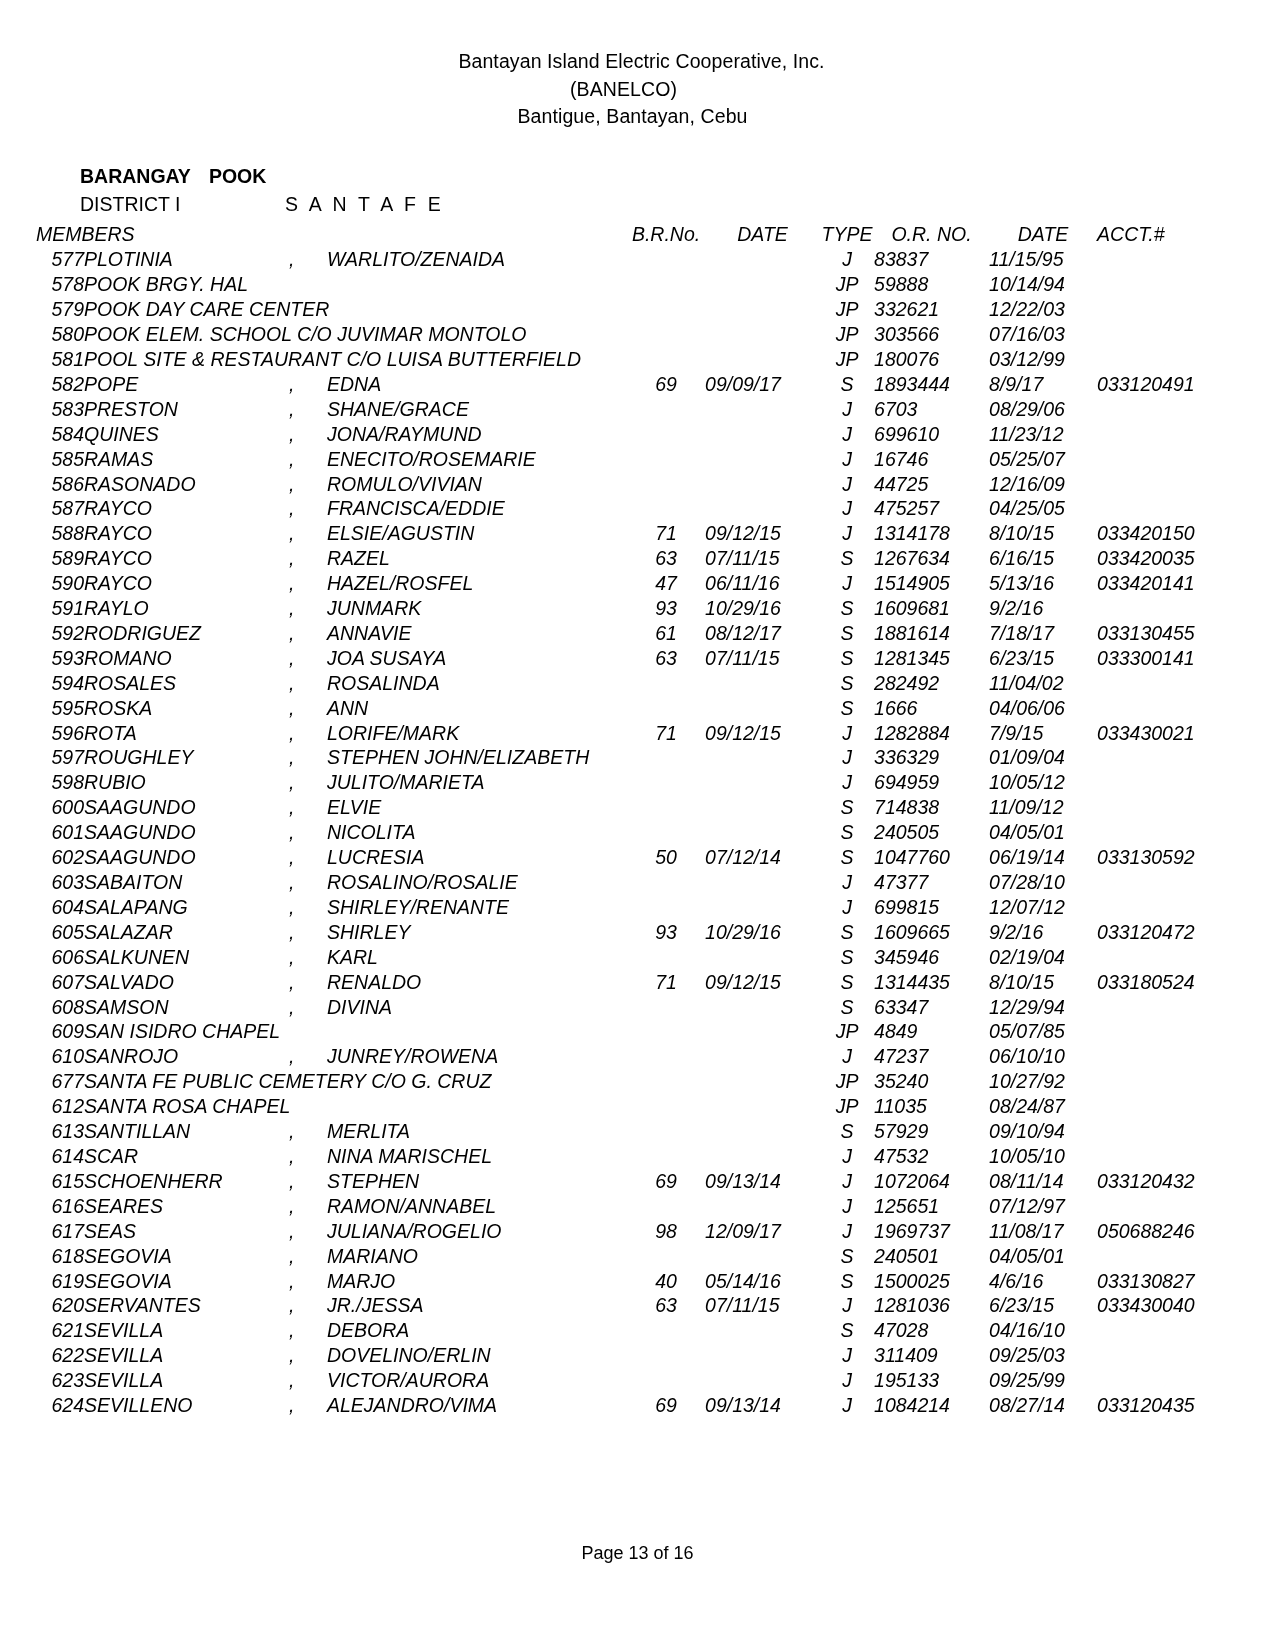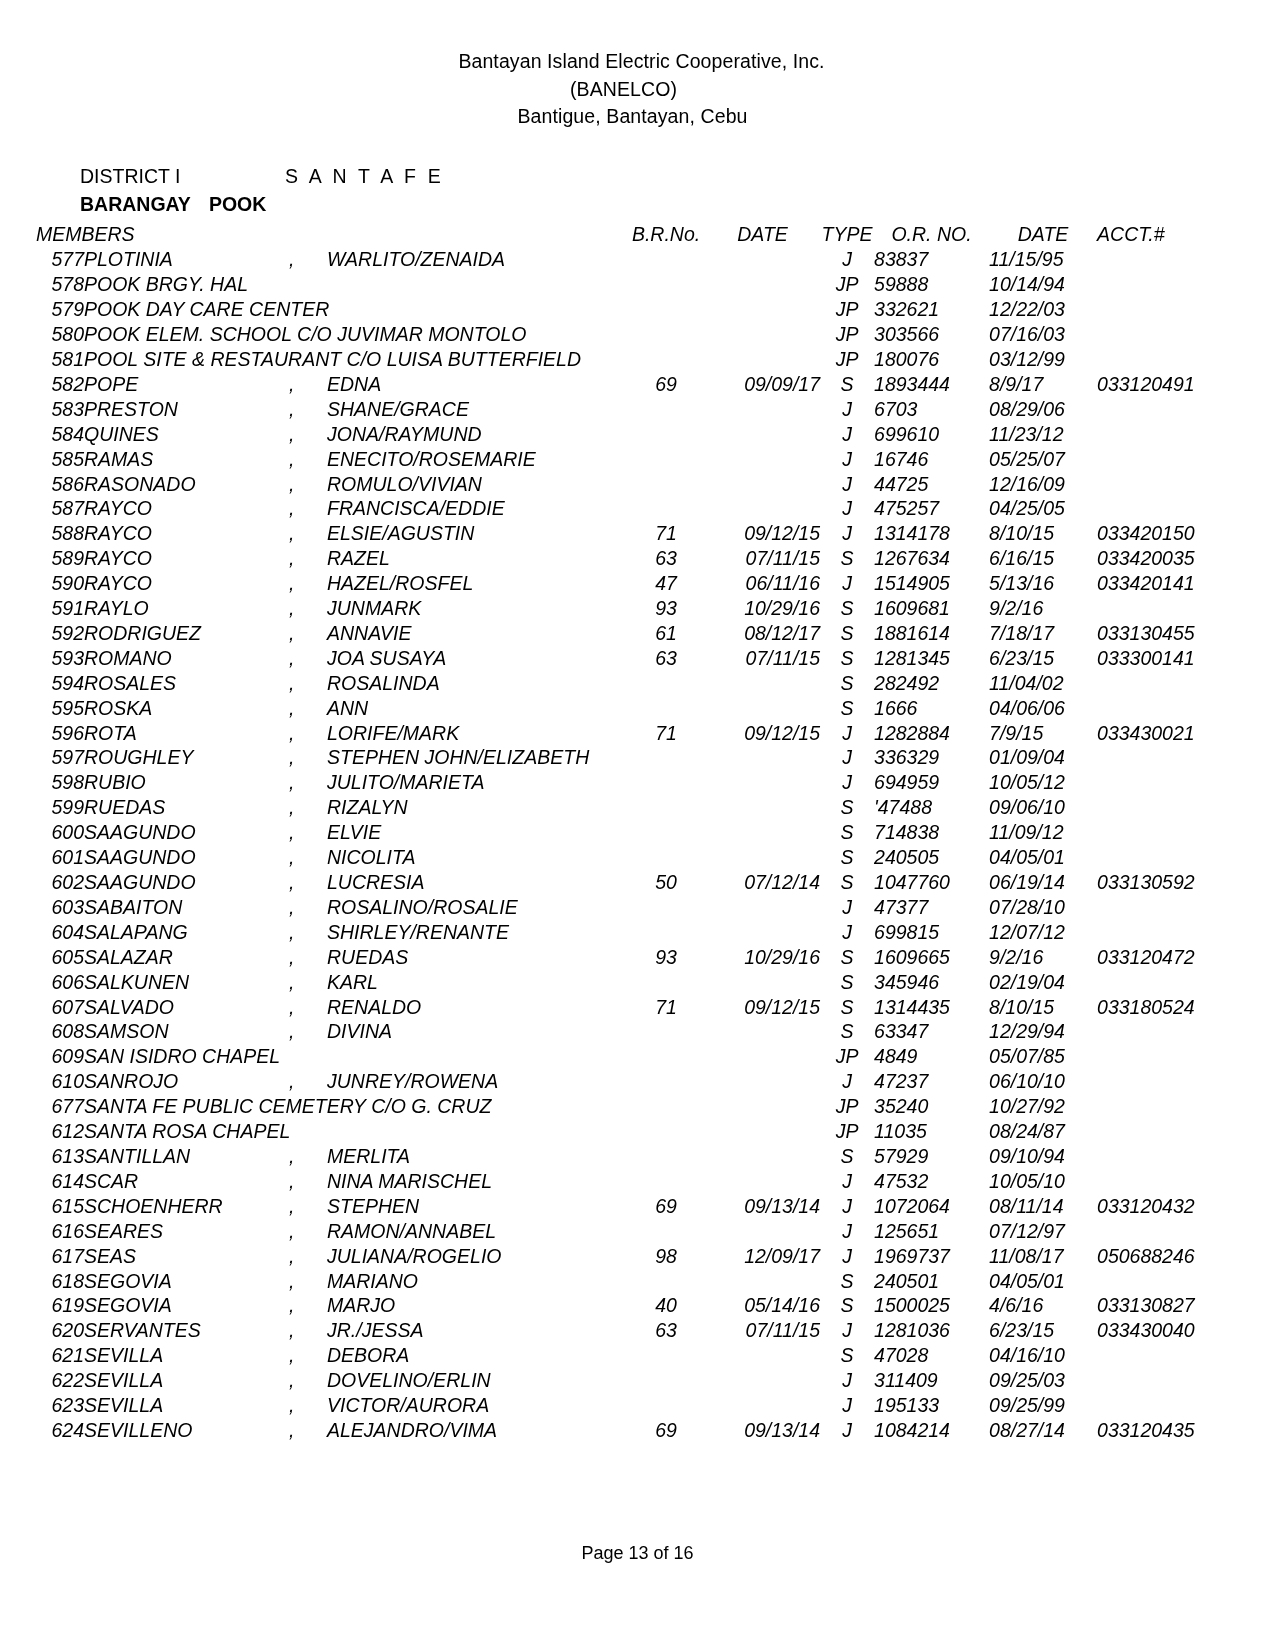--- a/index.html
+++ b/index.html
@@ -90,21 +90,21 @@
   .th-type     { text-align: center; }
   .th-or       { text-align: center; }
   .th-ordate   { text-align: center; }
   .th-acct     { text-align: left; padding-left: 4px; }
 
   td.no      { text-align: right; padding-right: 7px; }
   td.last    { text-align: left; }
   td.comma   { text-align: left; padding-left: 6px; }
   td.first   { text-align: left; }
   td.br      { text-align: center; }
-  td.brdate  { text-align: right; }
+  td.brdate  { text-align: left; }
   td.type    { text-align: center; }
   td.or      { text-align: left; padding-left: 6px; }
   td.ordate  { text-align: left; padding-left: 6px; }
   td.acct    { text-align: left; padding-left: 4px; }
 
   
   td.wide-name { text-align: left; }
 
   
   .doc-footer {
@@ -121,25 +121,25 @@
 
 <div class="page">
 
   <div class="doc-header">
     <div class="hline hline-1">Bantayan Island Electric Cooperative, Inc.</div>
     <div class="hline hline-2">(BANELCO)</div>
     <div class="hline hline-3">Bantigue, Bantayan, Cebu</div>
   </div>
 
   <div class="meta">
+    <div class="meta-row meta-brgy">
+      <span class="brgy-label">BARANGAY</span><span class="brgy-value">POOK</span>
+    </div>
     <div class="meta-row">
       <span class="meta-district">DISTRICT I</span><span class="meta-town">S A N T A    F E</span>
-    </div>
-    <div class="meta-row meta-brgy">
-      <span class="brgy-label">BARANGAY</span><span class="brgy-value">POOK</span>
     </div>
   </div>
 
   <table class="ledger">
     <colgroup>
       <col class="c-no">
         <col class="c-last">
         <col class="c-comma">
         <col class="c-first">
       <col class="c-br">
@@ -411,32 +411,20 @@
           <td class="comma">,</td>
           <td class="first">JULITO/MARIETA</td>
           <td class="br"></td>
           <td class="brdate"></td>
           <td class="type">J</td>
           <td class="or">694959</td>
           <td class="ordate">10/05/12</td>
           <td class="acct"></td>
         </tr>
         <tr>
-          <td class="no">599</td>
-          <td class="last">RUEDAS</td>
-          <td class="comma">,</td>
-          <td class="first">RIZALYN</td>
-          <td class="br"></td>
-          <td class="brdate"></td>
-          <td class="type">S</td>
-          <td class="or">'47488</td>
-          <td class="ordate">09/06/10</td>
-          <td class="acct"></td>
-        </tr>
-        <tr>
           <td class="no">600</td>
           <td class="last">SAAGUNDO</td>
           <td class="comma">,</td>
           <td class="first">ELVIE</td>
           <td class="br"></td>
           <td class="brdate"></td>
           <td class="type">S</td>
           <td class="or">714838</td>
           <td class="ordate">11/09/12</td>
           <td class="acct"></td>
@@ -486,21 +474,21 @@
           <td class="brdate"></td>
           <td class="type">J</td>
           <td class="or">699815</td>
           <td class="ordate">12/07/12</td>
           <td class="acct"></td>
         </tr>
         <tr>
           <td class="no">605</td>
           <td class="last">SALAZAR</td>
           <td class="comma">,</td>
-          <td class="first">RUEDAS</td>
+          <td class="first">SHIRLEY</td>
           <td class="br">93</td>
           <td class="brdate">10/29/16</td>
           <td class="type">S</td>
           <td class="or">1609665</td>
           <td class="ordate">9/2/16</td>
           <td class="acct">033120472</td>
         </tr>
         <tr>
           <td class="no">606</td>
           <td class="last">SALKUNEN</td>

